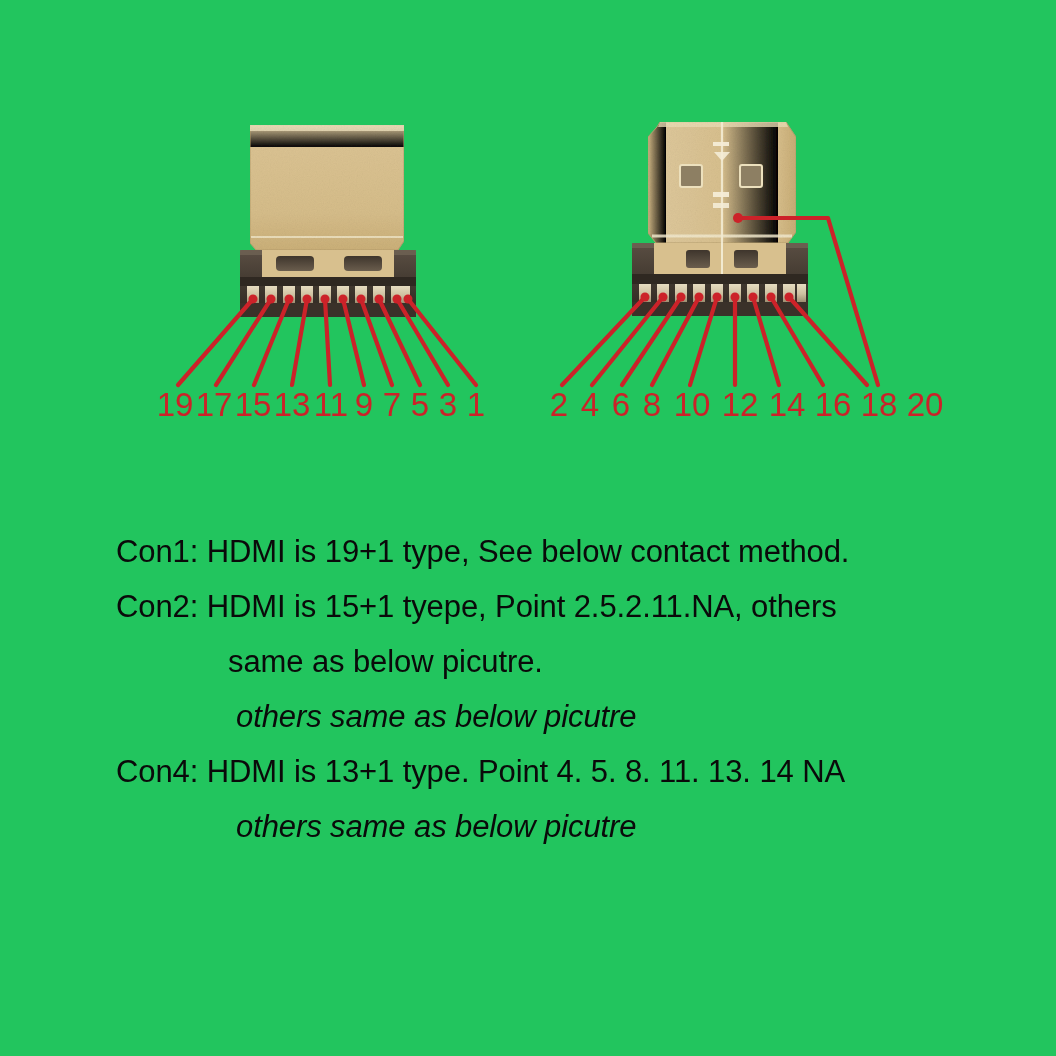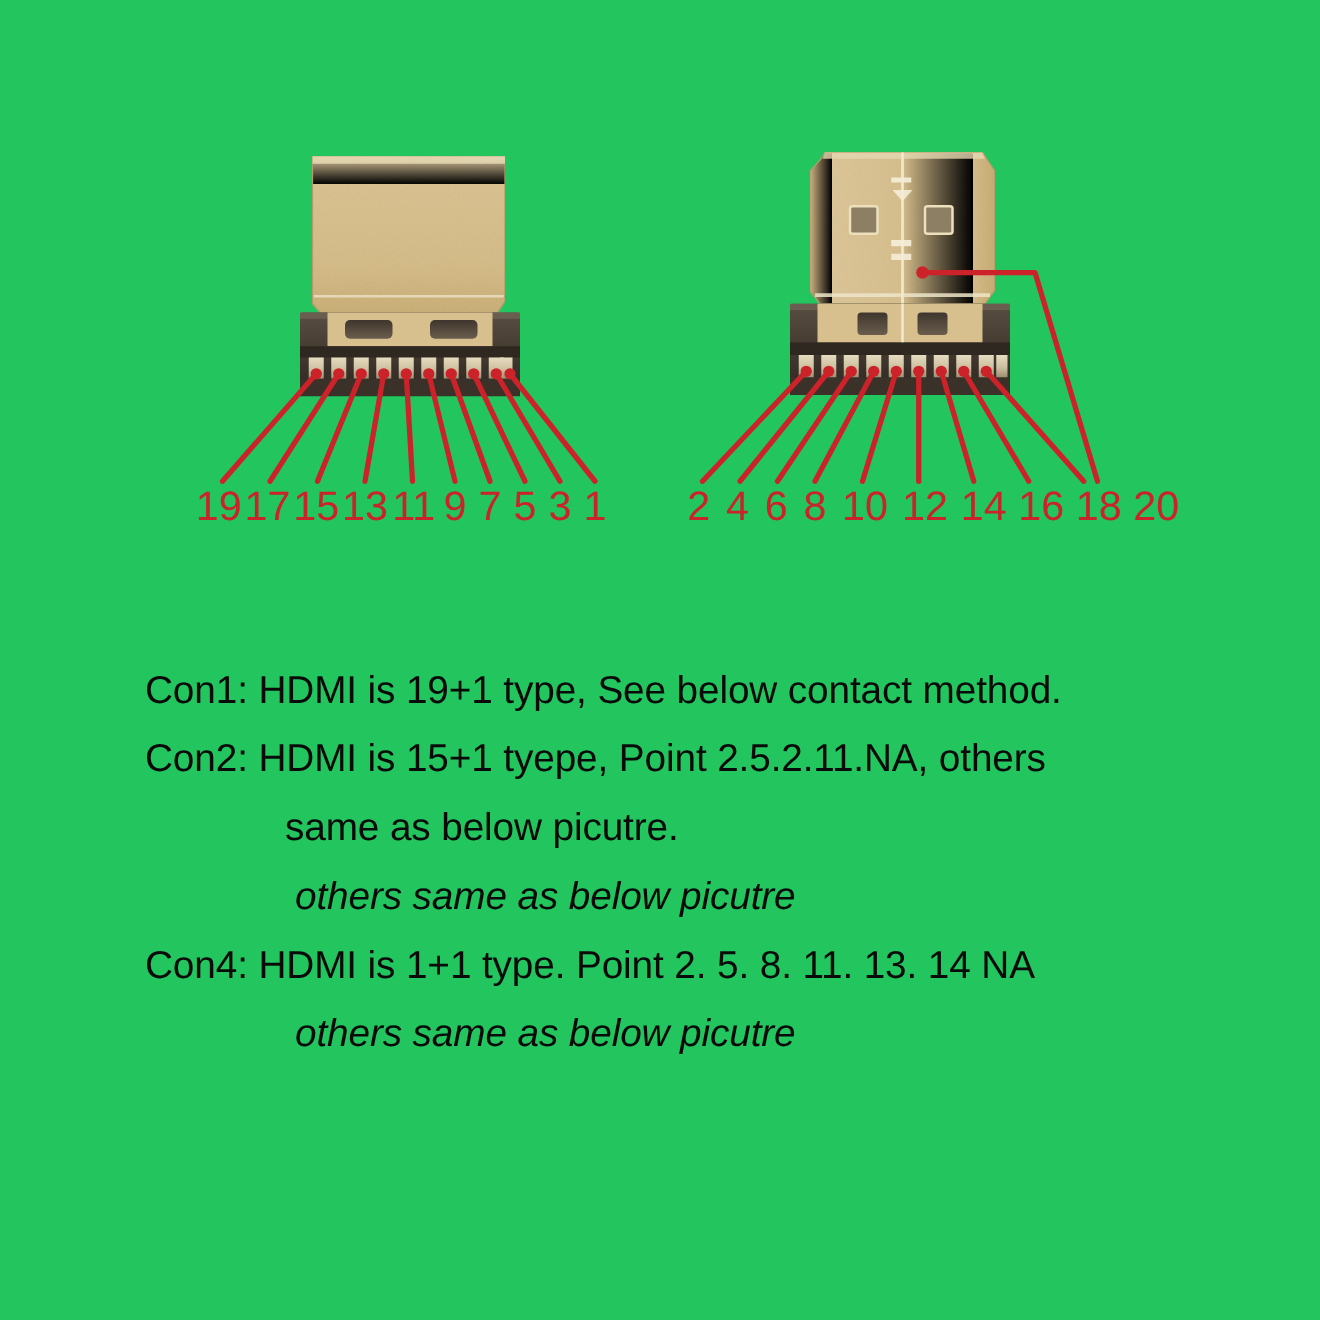--- a/index.html
+++ b/index.html
@@ -272,17 +272,17 @@
         </g>
       </g>
     </svg>
   </div>
 
   <div id="notes-block">
     <div class="note-line">Con1: HDMI is 19+1 type, See below contact method.</div>
     <div class="note-line">Con2: HDMI is 15+1 tyepe, Point 2.5.2.11.NA, others</div>
     <div class="note-line indent-1">same as below picutre.</div>
     <div class="note-line indent-2">others same as below picutre</div>
-    <div class="note-line">Con4: HDMI is 1+1 type. Point 2. 5. 8. 11. 13. 14 NA</div>
+    <div class="note-line">Con4: HDMI is 13+1 type. Point 4. 5. 8. 11. 13. 14 NA</div>
     <div class="note-line indent-2">others same as below picutre</div>
   </div>
 
 </div>
 
 </body></html>

